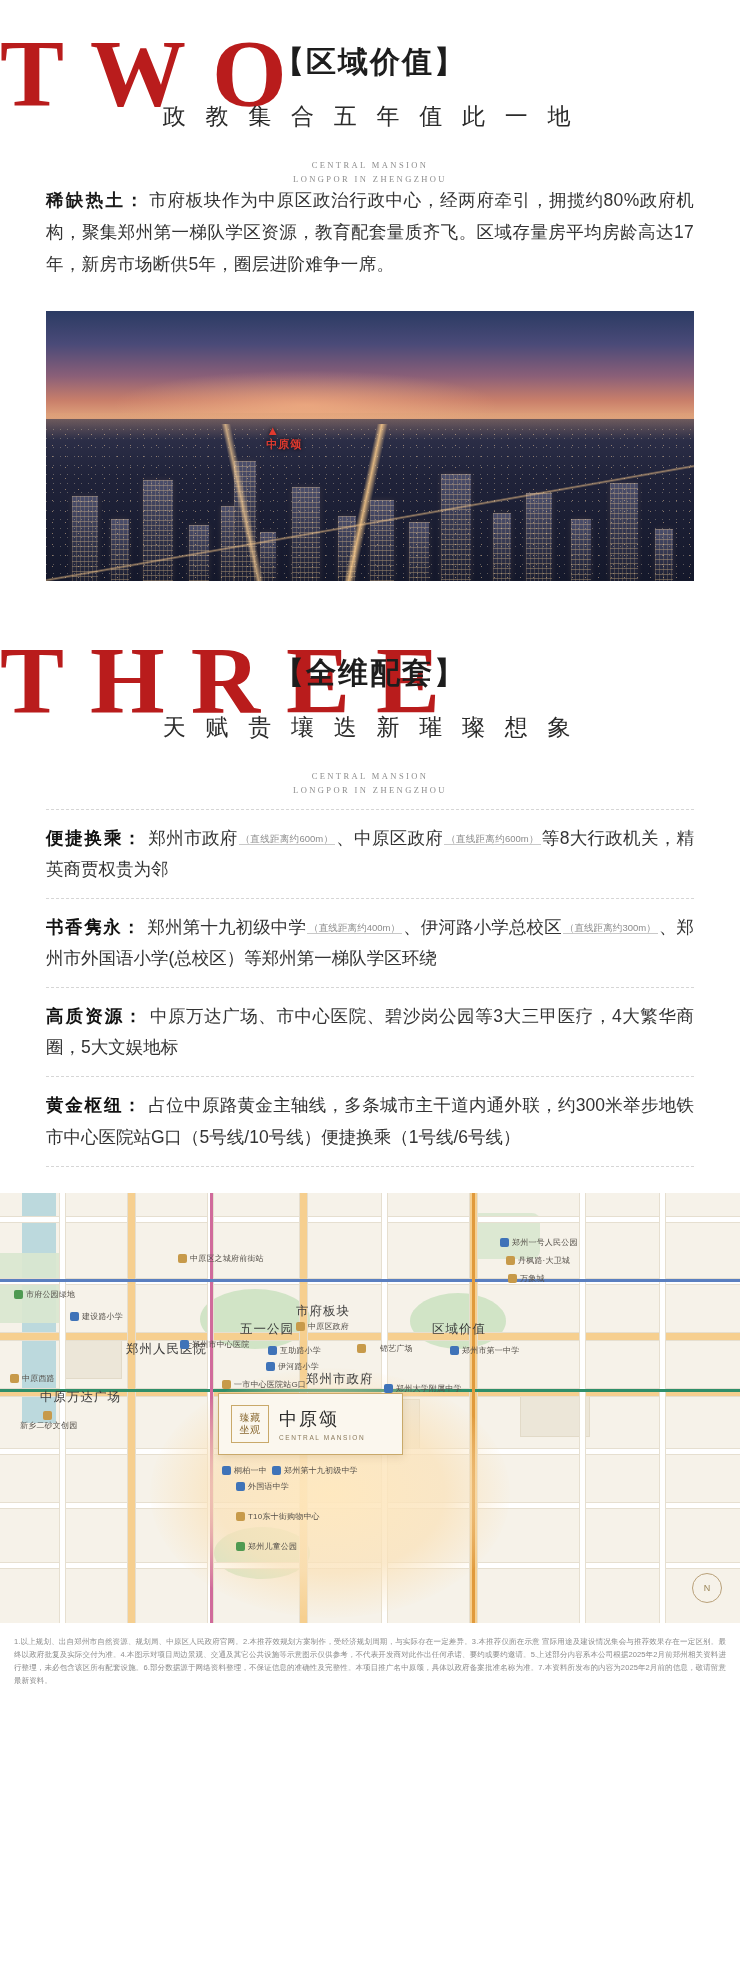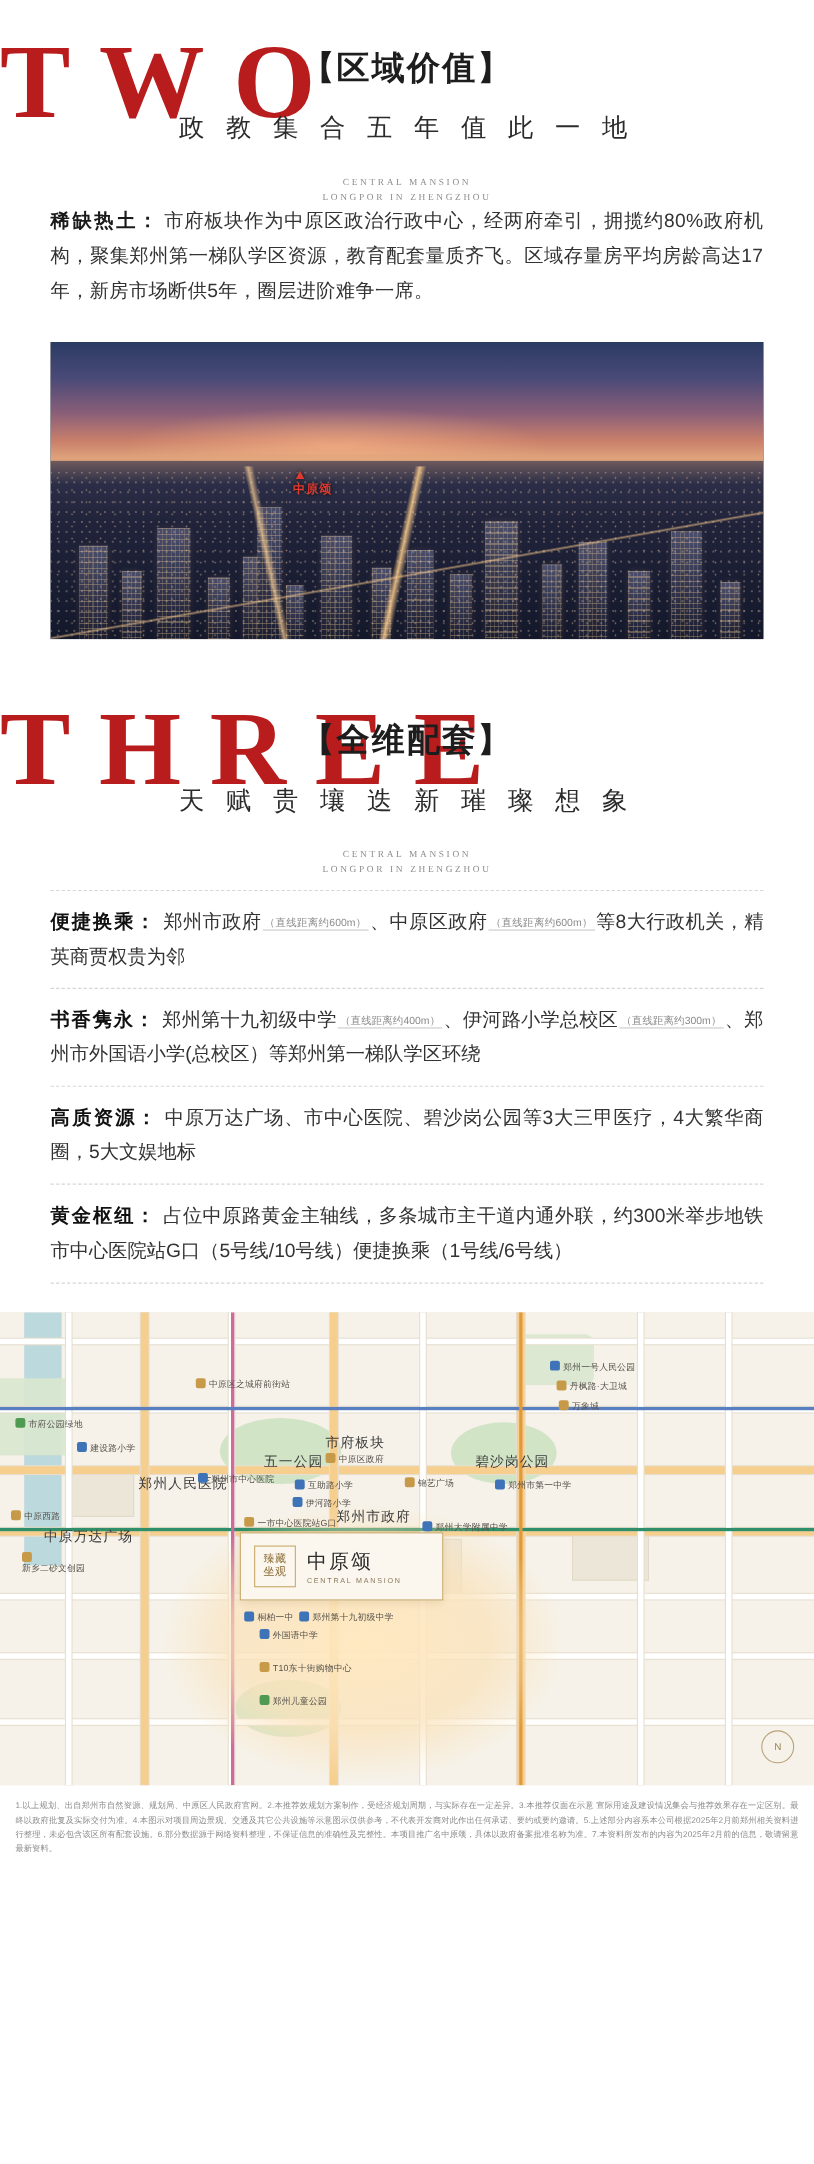--- a/index.html
+++ b/index.html
@@ -193,21 +193,21 @@
   }
   .center-badge {
     width: 38px; height: 38px; border: 1px solid #c9a96a; color: #8a6a33;
     font-size: 10px; line-height: 1.15; display: flex; align-items: center;
     justify-content: center; text-align: center; margin-right: 10px; letter-spacing: .5px;
   }
   .center-name { font-size: 18px; color: #2b2b2b; letter-spacing: 2px; font-family: "Liberation Serif", serif; }
   .center-en { font-size: 6.5px; color: #8a7a5c; letter-spacing: 1.6px; margin-top: 3px; }
   .poi {
     position: absolute; font-size: 8px; color: #55504a; white-space: nowrap;
-    display: flex; align-items: flex-start; letter-spacing: .2px;
+    display: flex; align-items: center; letter-spacing: .2px;
   }
   .poi .dot {
     width: 9px; height: 9px; border-radius: 2px; margin-right: 3px; flex: 0 0 auto;
     background: #c94f3a;
   }
   .poi.blue .dot { background: #3f73b8; }
   .poi.green .dot { background: #4f9a52; }
   .poi.gold .dot { background: #c79a4a; }
   .label-big {
     position: absolute; font-size: 12.5px; color: #3b3b3b; letter-spacing: 1px; white-space: nowrap;
@@ -342,21 +342,21 @@
       <div class="center-badge">臻藏<br>坐观</div>
       <div>
         <div class="center-name">中原颂</div>
         <div class="center-en">CENTRAL  MANSION</div>
       </div>
     </div>
 
     <div id="map-big-labels">
         <div class="label-big" style="left: 296px; top: 110px;">市府板块</div>
         <div class="label-big" style="left: 240px; top: 128px;">五一公园</div>
-        <div class="label-big" style="left: 432px; top: 128px;">碧沙岗公园</div>
+        <div class="label-big" style="left: 432px; top: 128px;">区域价值</div>
         <div class="label-big" style="left: 40px; top: 196px;">中原万达广场</div>
         <div class="label-big" style="left: 306px; top: 178px;">郑州市政府</div>
         <div class="label-big" style="left: 126px; top: 148px;">郑州人民医院</div>
       </div>
     <div id="map-pois">
         <div class="poi gold" style="left: 178px; top: 60px;">
           <span class="dot"></span>
           <span>中原区之城府前街站</span>
         </div>
         <div class="poi blue" style="left: 500px; top: 44px;">
@@ -388,21 +388,21 @@
           <span>互助路小学</span>
         </div>
         <div class="poi gold" style="left: 296px; top: 128px;">
           <span class="dot"></span>
           <span>中原区政府</span>
         </div>
         <div class="poi blue" style="left: 266px; top: 168px;">
           <span class="dot"></span>
           <span>伊河路小学</span>
         </div>
-        <div class="poi gold" style="left: 368px; top: 150px;">
+        <div class="poi gold" style="left: 357px; top: 150px; gap: 11px;">
           <span class="dot"></span>
           <span>锦艺广场</span>
         </div>
         <div class="poi blue" style="left: 450px; top: 152px;">
           <span class="dot"></span>
           <span>郑州市第一中学</span>
         </div>
         <div class="poi gold" style="left: 222px; top: 186px;">
           <span class="dot"></span>
           <span>一市中心医院站G口</span>

